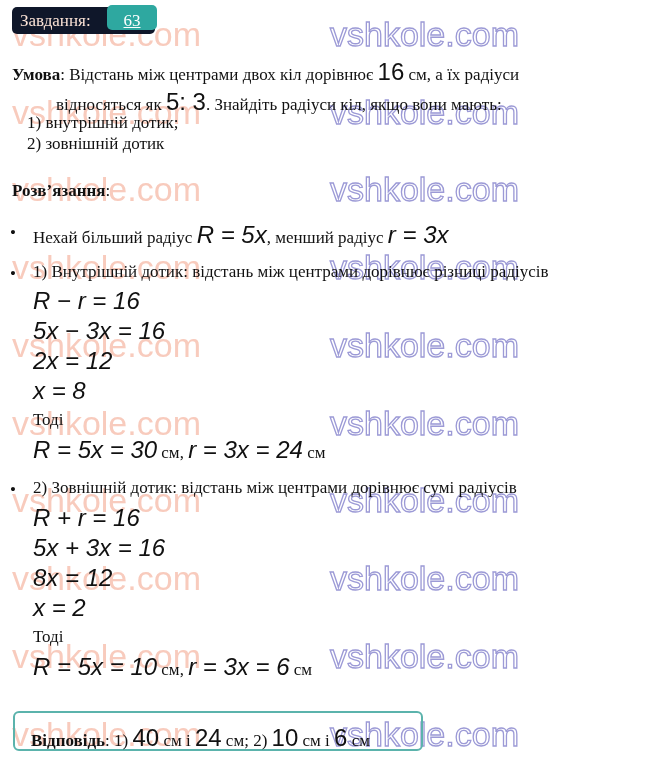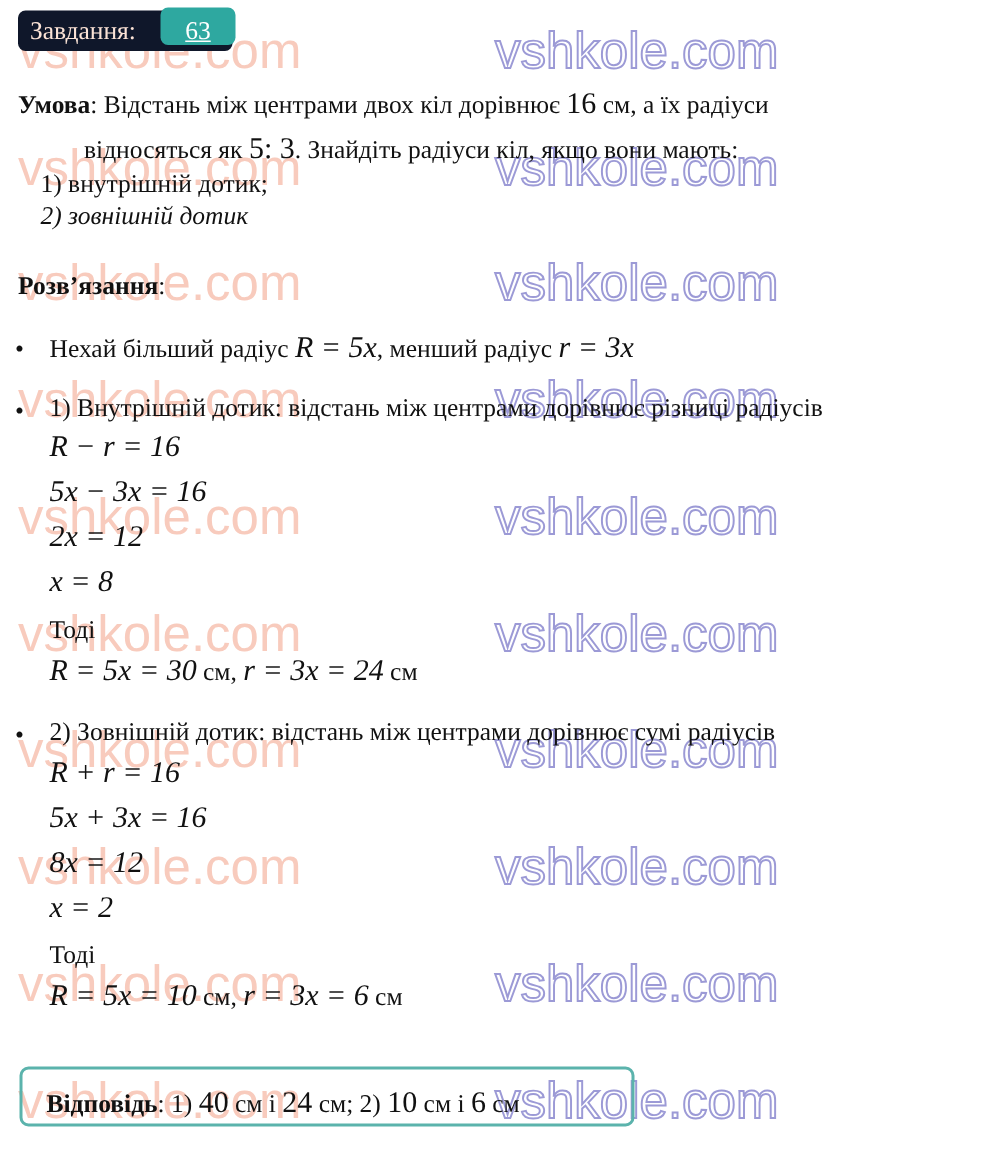--- a/index.html
+++ b/index.html
@@ -13,21 +13,21 @@
   .wm.pink { color:#f8cbbd; }
   .wm.outline { color:transparent; -webkit-text-stroke:1.3px #9c9ad6; }
   .content { position:relative; z-index:1; }
   .badge { position:absolute; left:12px; top:7px; height:27px; width:143px;
            background:#0f172a; border-radius:5px; }
   .badge-label { position:absolute; left:8px; top:4px; color:#fbe3d6; font-size:17px; }
   .badge-num { position:absolute; left:95px; top:-2px; height:25px; width:50px;
                background:#2ea8a0; border-radius:5px; color:#fff; font-size:17px;
                text-align:center; line-height:31px;text-decoration:underline; }
   .line { position:absolute; left:12px; font-size:17px; white-space:nowrap; }
-  .math { font-family:Liberation Serif, serif; font-size:20px; }
+  .math { font-family:Liberation Sans, sans-serif; font-size:24px; }
   .mi { font-style:italic; }
   .bullet { position:absolute; left:10px; font-size:17px; }
   .ind { left:33px; }
   .answer { position:absolute; left:13px; top:711px; width:410px; height:40px;
             border:2.5px solid #5bb3ac; border-radius:6px; box-sizing:border-box; }
   .answer-text { position:absolute; left:16px; top:11px; font-size:17px; white-space:nowrap; }
   b { font-weight:bold; }
 </style>
 </head>
 <body>
@@ -59,21 +59,21 @@
     <span class="badge-num">63</span>
   </div>
 
   <div class="line" style="top:58px;">
     <b>Умова</b><span>: Відстань між центрами двох кіл дорівнює </span><span class="math">16</span><span> см, а їх радіуси</span>
   </div>
   <div class="line" style="top:88px;margin-left:44px;">
     <span>відносяться як </span><span class="math">5: 3</span><span>. Знайдіть радіуси кіл, якщо вони мають:</span>
   </div>
   <div class="line" style="top:113px;left:27px;">1) внутрішній дотик;</div>
-  <div class="line" style="top:134px;left:27px;font-style:italic;">2) зовнішній дотик</div>
+  <div class="line" style="top:134px;left:27px;">2) зовнішній дотик</div>
 
   <div class="line" style="top:181px;">
     <b>Розв’язання</b><span>:</span>
   </div>
 
   <div class="bullet" style="top:223px;">•</div>
   <div class="line ind" style="top:221px;">
     <span>Нехай більший радіус </span><span class="math mi">R = 5x</span><span>, менший радіус </span><span class="math mi">r = 3x</span>
   </div>
 

